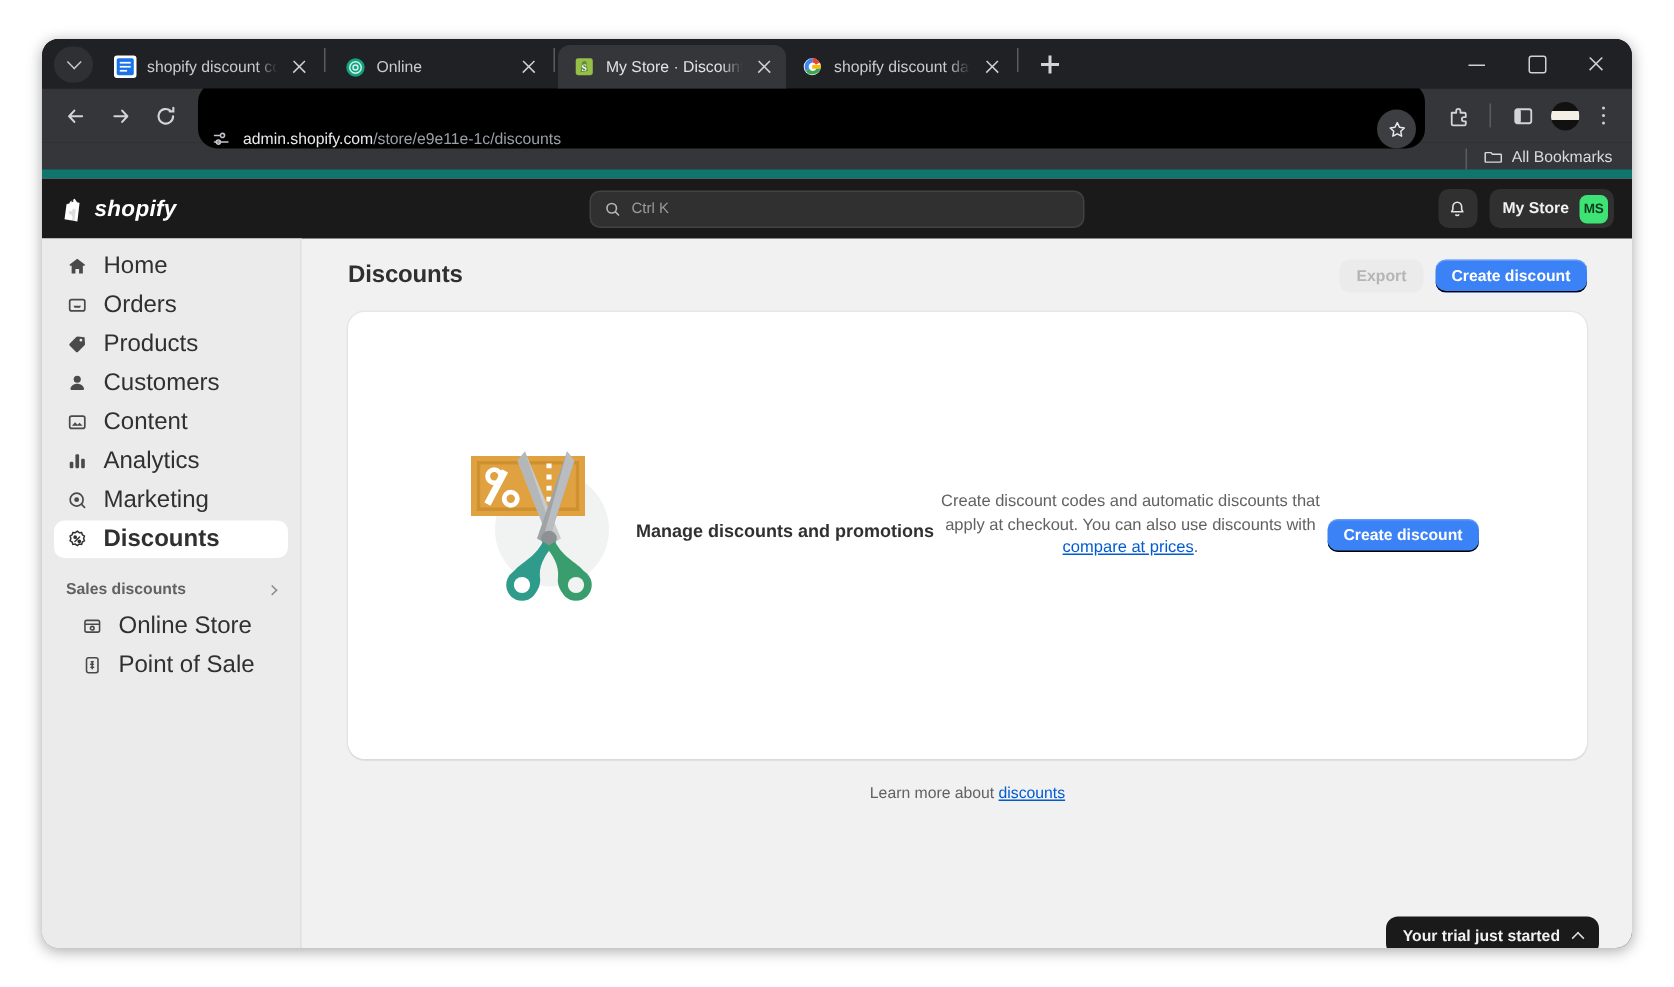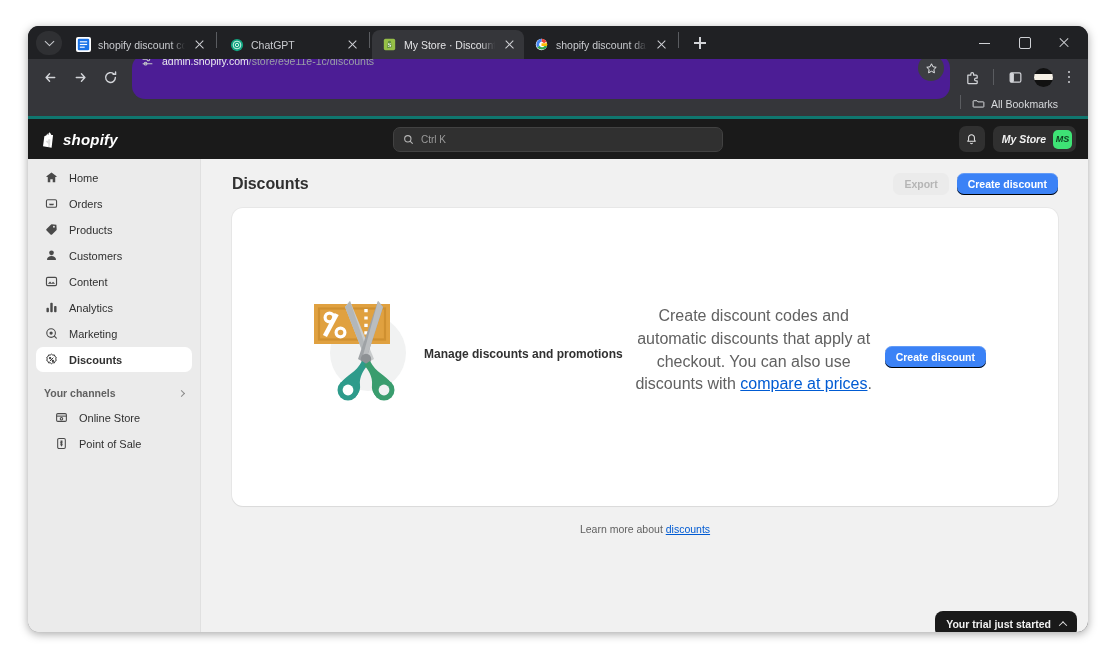--- a/index.html
+++ b/index.html
@@ -132,24 +132,24 @@
   .tb-icon {
     width: 28px; height: 28px;
     border-radius: 14px;
     display:flex; align-items:center; justify-content:center;
     flex: 0 0 auto;
   }
   .tb-icon svg { display:block; }
   #omnibox {
     flex: 1 1 auto;
     height: 44px;
-    background: #4c1d95;
+    background: #000000;
     border-radius: 13px;
     margin: 0 6px;
-    display: flex; align-items: flex-start;
+    display: flex; align-items: flex-end;
     padding: 0 6px 0 9px;
     min-width: 0;
   }
   #omni-url {
     font-size: 10.5px;
     color: #e8eaed;
     white-space: nowrap;
     overflow: hidden;
     flex: 1 1 auto;
     margin-left: 8px;
@@ -166,24 +166,24 @@
   }
   #profile-av .band { width: 19px; height: 6px; background: #f5f0e6; }
   #kebab { width: 22px; height: 26px; display:flex; flex-direction:column;
     align-items:center; justify-content:center; gap:2.5px; flex:0 0 auto; }
   #kebab i { width: 2.6px; height:2.6px; border-radius:50%; background:#cfd1d5; display:block; }
 
   
   #bookmarks-bar {
     height: 24px;
     background: #35363a;
-    display: flex; align-items: flex-start; justify-content: flex-end;
-    padding-right: 25px;
+    display: flex; align-items: flex-end; justify-content: flex-end;
+    padding-right: 8px;
     gap: 6px;
-    border-bottom: 3px solid #0f766e;
+    border-bottom: 6px solid #0f766e;
   }
   #bm-sep { width:1px; height:14px; background:#5a5c60; }
   #all-bookmarks {
     display:flex; align-items:center; gap:6px;
     font-size: 10.5px; color: #d8dadd;
     padding: 2px 5px; border-radius: 4px;
   }
 
   
   #shopify-app {
@@ -209,21 +209,21 @@
     background: #303030;
     border: 1px solid #424242;
     border-radius: 7px;
     display:flex; align-items:center;
     padding: 0 9px;
     margin: 0 auto;
     gap: 7px;
   }
   #global-search .ph { font-size: 10.5px; color: #b5b5b5; flex:1 1 auto; }
   #global-search .kbd { font-size: 10px; color: #9a9a9a; }
-  #topbar-right { display:flex; align-items:center; gap: 8px; width: 170px; justify-content:flex-end; flex:0 0 auto;font-style:italic;}
+  #topbar-right { display:flex; align-items:center; gap: 8px; width: 170px; justify-content:flex-end; flex:0 0 auto;}
   #bell-btn {
     width: 26px; height: 26px; border-radius: 7px; background:#303030;
     display:flex;align-items:center;justify-content:center;
   }
   #store-chip {
     height: 26px; border-radius: 7px; background:#303030;
     display:flex; align-items:center; gap: 7px;
     padding: 0 4px 0 9px;
   }
   #store-chip .name { font-size: 10.5px; color:#f1f1f1; font-weight:600;}
@@ -240,21 +240,21 @@
   #sidebar {
     width: 173px; flex: 0 0 auto;
     background: #ebebeb;
     border-right: 1px solid #e0e0e0;
     display: flex; flex-direction: column;
     padding: 6px 8px 0 8px;
   }
   .nav-item {
     height: 25px; display:flex; align-items:center; gap: 10px;
     padding: 0 8px; border-radius: 7px;
-    font-size: 11px; color: #303030;
+    font-size: 16px; color: #303030;
     margin-bottom: 1px;
   }
   .nav-item.active { background:#ffffff; font-weight:600; }
   .nav-item .ic { width: 15px; height: 15px; display:flex; align-items:center; justify-content:center; flex:0 0 auto;}
   .nav-section {
     height: 24px; display:flex; align-items:center;
     padding: 0 8px; margin-top: 8px;
     font-size: 10.5px; color: #616161; font-weight: 600;
   }
   .nav-section .chev {
@@ -300,33 +300,33 @@
     border-radius: 11px;
     box-shadow: 0 1px 1px rgba(0,0,0,.06), 0 0 0 1px rgba(0,0,0,.04);
     height: 298px;
     display: flex; flex-direction: row;
     align-items: center; justify-content: center;
     padding: 12px;
   }
   #illustration { width: 120px; height: 118px; margin-bottom: 14px; }
   #empty-title { font-size: 12px; font-weight: 700; color:#303030; margin-bottom: 6px; }
   #empty-desc {
-    font-size: 16px; color: #616161; text-align:center;
+    font-size: 11px; color: #616161; text-align:center;
     line-height: 1.42; max-width: 262px; margin-bottom: 13px;
   }
   #empty-desc a { color:#005bd3; text-decoration: underline; }
   #learn-more {
     text-align:center; font-size: 10.5px; color:#616161;
     margin-top: 17px;
   }
   #learn-more a { color:#005bd3; text-decoration: underline; }
 
   #trial-toast {
     position: absolute;
-    right: 11px; bottom: 14px;
+    right: 22px; bottom: 14px;
     background: #1a1a1a;
     border-radius: 8px;
     height: 26px;
     display: flex; align-items: center; gap: 9px;
     padding: 0 11px;
   }
   #trial-toast .label { font-size: 10.5px; color:#f1f1f1; font-weight:600; }
   #trial-toast .chev-up {
     width:6px;height:6px;border-left:1.4px solid #e0e0e0;border-top:1.4px solid #e0e0e0;
     transform: rotate(45deg) translate(1px,1px);
@@ -358,21 +358,21 @@
     <div class="tab-sep"></div>
 
     <div class="tab inactive" style="width:148px">
       <span class="favicon">
         <svg width="14" height="14" viewBox="0 0 16 16">
             <circle cx="8" cy="8" r="7" fill="#10a37f"></circle>
             <circle cx="8" cy="8" r="4.4" fill="none" stroke="#d7f2ea" stroke-width="1.1"></circle>
             <circle cx="8" cy="8" r="1.9" fill="none" stroke="#d7f2ea" stroke-width="1.1"></circle>
           </svg>
       </span>
-      <span class="tab-title">ChatGPT</span>
+      <span class="tab-title">Online</span>
       <span class="tab-close"></span>
     </div>
     <div class="tab-sep"></div>
 
     <div class="tab active" style="width:152px">
       <span class="favicon">
         <svg width="13" height="13" viewBox="0 0 16 16">
             <rect x="1" y="1" width="14" height="14" rx="2" fill="#95bf47"></rect>
             <path d="M8.3 3.3 6.2 4 5 12.6l5.9-1.2L9.6 3.6z" fill="#5e8e3e"></path>
             <text x="8" y="11.2" font-size="8" font-family="serif" font-weight="bold" fill="#fff" text-anchor="middle">S</text>
@@ -591,21 +591,21 @@
                 <path d="M8 1.4 9.6 2.6l2-.2.6 1.9 1.7 1.1-.7 1.9.7 1.9-1.7 1.1-.6 1.9-2-.2L8 13.2l-1.6-1.2-2 .2-.6-1.9L2.1 9.2l.7-1.9-.7-1.9 1.7-1.1.6-1.9 2 .2z"></path>
                 <path d="M6.1 9.9 9.9 6.1" stroke-linecap="round"></path>
                 <circle cx="6.3" cy="6.3" r=".95" fill="#303030"></circle>
                 <circle cx="9.7" cy="9.7" r=".95" fill="#303030"></circle>
               </svg>
           </span>
           <span>Discounts</span>
         </div>
 
         <div class="nav-section">
-          <span>Your channels</span>
+          <span>Sales discounts</span>
           <span class="chev"></span>
         </div>
 
         <div class="nav-item" style="padding-left:18px">
           <span class="ic">
             <svg width="13" height="13" viewBox="0 0 16 16" fill="none" stroke="#4a4a4a" stroke-width="1.3">
                 <rect x="2" y="3.2" width="12" height="9.6" rx="1.5"></rect>
                 <path d="M2 6.3h12"></path>
                 <circle cx="8" cy="9.6" r="1.5"></circle>
               </svg>

